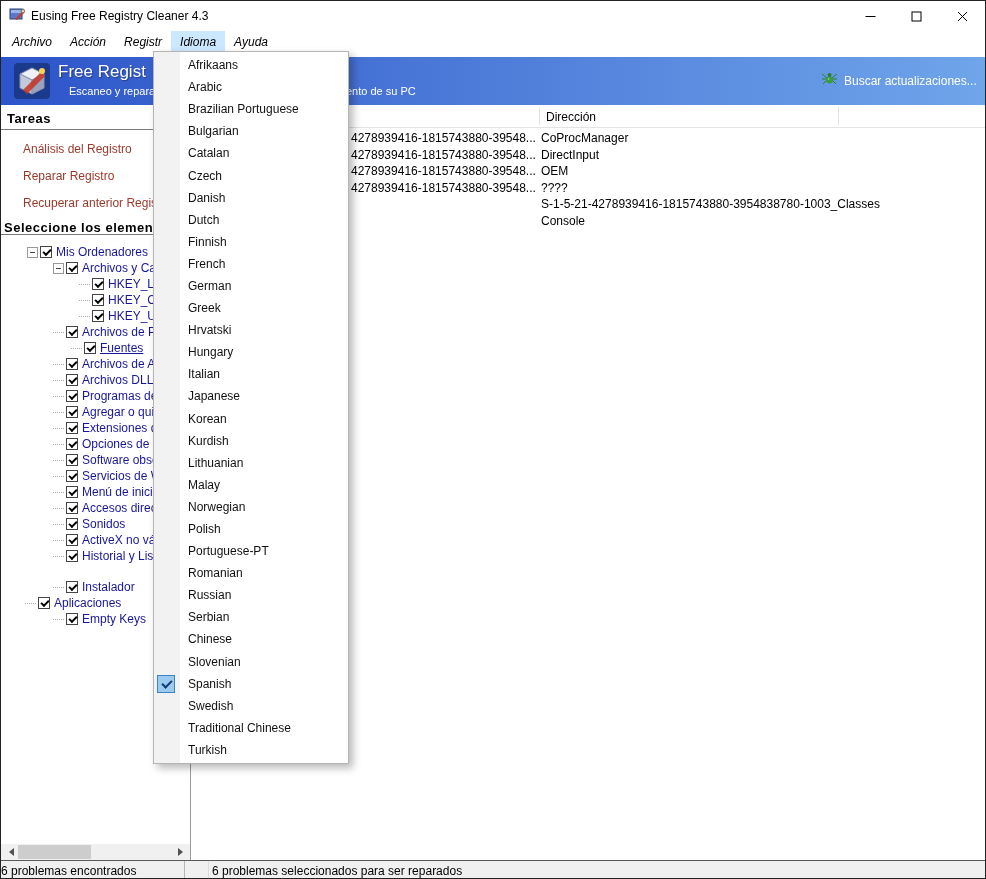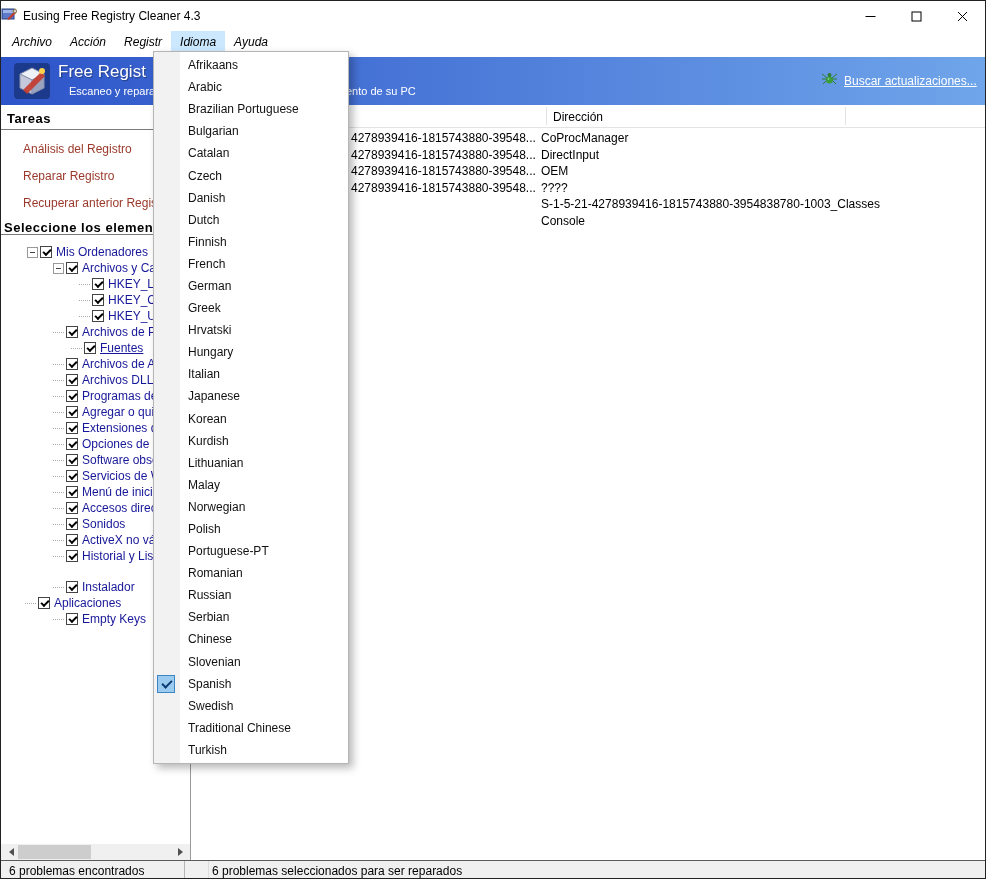--- a/index.html
+++ b/index.html
@@ -4,39 +4,39 @@
 <style>
   * { box-sizing: border-box; }
   html,body { margin:0; padding:0; background:#d0d0d0; }
   body { font-family: "Liberation Sans", sans-serif; }
   .window {
     position:relative; width:986px; height:879px; background:#fff;
     border:1px solid #222; overflow:hidden;
   }
   
   .titlebar { position:absolute; top:0; left:0; right:0; height:30px; background:#fff;
-    display:flex; align-items:center; padding-left:0; }
+    display:flex; align-items:center; padding-left:8px; }
   .title-text { font-size:12px; color:#000; margin-left:6px; }
   .win-buttons { margin-left:auto; display:flex; height:30px; }
   .win-btn { width:46px; height:30px; display:flex; align-items:center; justify-content:center; }
   
   .menubar { position:absolute; top:30px; left:0; right:0; height:22px; background:#fff;
     display:flex; align-items:stretch; padding-left:2px; font-size:12px; }
   .menu-item { padding:4px 9px 0 9px; color:#000;font-style:italic; }
   .menu-item.active { background:var(--menu-highlight-bg,#cce8ff); }
   
   .banner { position:absolute; top:56px; left:0; right:0; height:48px; color:#fff;
     background:linear-gradient(90deg, var(--banner-left,#2d54c9), var(--banner-right,#6fa5ea)); }
   .logo { position:absolute; left:10px; top:3px; width:42px; height:42px; }
   .b-title { position:absolute; left:57px; top:5px; font-size:17px; font-weight:normal;
     text-shadow:1px 1px 1px rgba(0,0,0,0.35); white-space:nowrap; }
   .b-sub-l { position:absolute; left:68px; top:28px; font-size:11px; white-space:nowrap; }
   .b-sub-r { position:absolute; left:345px; top:28px; font-size:11px; white-space:nowrap; }
   .update { position:absolute; left:820px; top:14px; display:flex; align-items:center; gap:6px; }
-  .update-text { font-size:12px; text-decoration:underline; color:#fff; white-space:nowrap; }
+  .update-text { font-size:12px; color:#fff; white-space:nowrap; }
   
   .content { position:absolute; top:104px; left:0; right:0; height:755px; background:#fff; }
   .left-panel { position:absolute; left:0; top:0; width:190px; height:100%;
     border-right:1px solid #9a9a9a; background:#fff; overflow:hidden; }
   .panel-h { position:absolute; font-size:13px; font-weight:bold; color:#000; letter-spacing:0.5px; white-space:nowrap; }
   .panel-h.tasks-h { top:6px; left:6px; }
   .panel-h.select-h { top:115px; left:3px; }
   .h-rule { position:absolute; left:0; width:100%; height:1px; background:#7a7a7a; }
   .h-rule.r1 { top:24px; }
   .h-rule.r2 { top:129px; }
@@ -56,33 +56,33 @@
   
   .hscroll { position:absolute; bottom:0; left:0; width:190px; height:16px; background:#f0f0f0;
     display:flex; align-items:center; }
   .sb-btn { width:17px; height:16px; display:flex; align-items:center; justify-content:center; flex:none; }
   .tri-l { width:0; height:0; border:4px solid transparent; border-right:5px solid #505050; }
   .tri-r { width:0; height:0; border:4px solid transparent; border-left:5px solid #505050; }
   .sb-track { flex:1; position:relative; height:16px; }
   .sb-thumb { position:absolute; left:0; top:1px; height:14px; width:73px; background:#cdcdcd; }
   
   .main-panel { position:absolute; left:191px; right:0; top:0; height:100%; background:#fff; }
-  .list-header { position:absolute; top:0; left:12px; right:0; height:23px; border-bottom:1px solid #e3e3e3; }
+  .list-header { position:absolute; top:0; left:5px; right:0; height:23px; border-bottom:1px solid #e3e3e3; }
   .col-addr-h { position:absolute; left:349px; top:5px; font-size:12px; color:#000; }
   .vline { position:absolute; top:2px; bottom:2px; width:1px; background:#e3e3e3; }
   .vline.v1 { left:342px; } .vline.v2 { left:641px; }
   #rows { position:absolute; top:25px; left:0; right:0; }
   .t-row { position:relative; height:16.5px; font-size:12px; color:#000; }
   .t-row .path { position:absolute; left:159px; top:1px; white-space:nowrap; }
   .t-row .addr { position:absolute; left:349px; top:1px; white-space:nowrap; }
   
   .statusbar { position:absolute; top:859px; left:0; right:0; height:20px; background:#f0f0f0;
     border-top:1px solid #5a5a5a; font-size:12px; color:#000; }
   .status-cell { position:absolute; top:0; bottom:0; padding-top:3px; white-space:nowrap; }
-  .status-cell.c1 { left:0; width:184px; padding-left:8px; border-right:1px solid #b5b5b5; }
+  .status-cell.c1 { left:0; width:184px; border-right:1px solid #b5b5b5; }
   .status-cell.c2 { left:207px; border-left:1px solid #dcdcdc; padding-left:3px; }
   
   .lang-menu { position:absolute; left:152px; top:50px; width:196px; background:#fff;
     border:1px solid #b5b5b5; box-shadow:4px 4px 8px rgba(0,0,0,0.28); z-index:50; padding:2px 0; }
   .lang-menu::before { content:""; position:absolute; left:0; top:0; bottom:0; width:26px; background:#f2f2f2; }
   .lang-item { position:relative; height:22.1px; display:flex; align-items:center;
     padding-left:34px; font-size:12px; color:#111; }
   .lang-item .check { position:absolute; left:3px; top:2px; width:18px; height:18px;
     background:var(--check-bg,#9ccbf0); border:1px solid var(--check-border,#3d84c4); }
   .lang-item .check::after { content:""; position:absolute; left:4px; top:4px; width:8px; height:4px;

